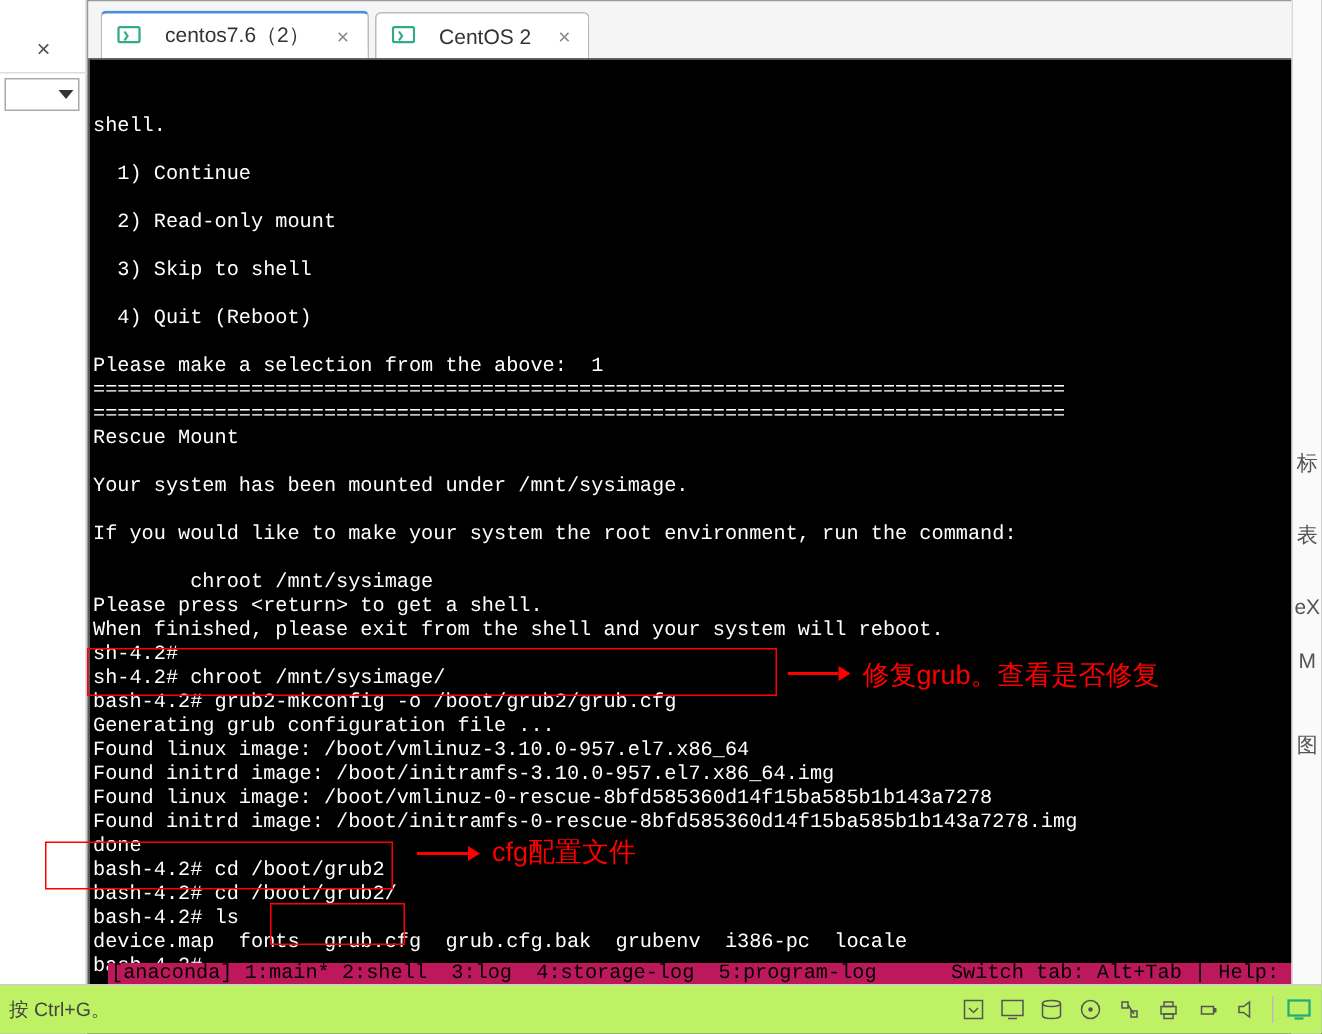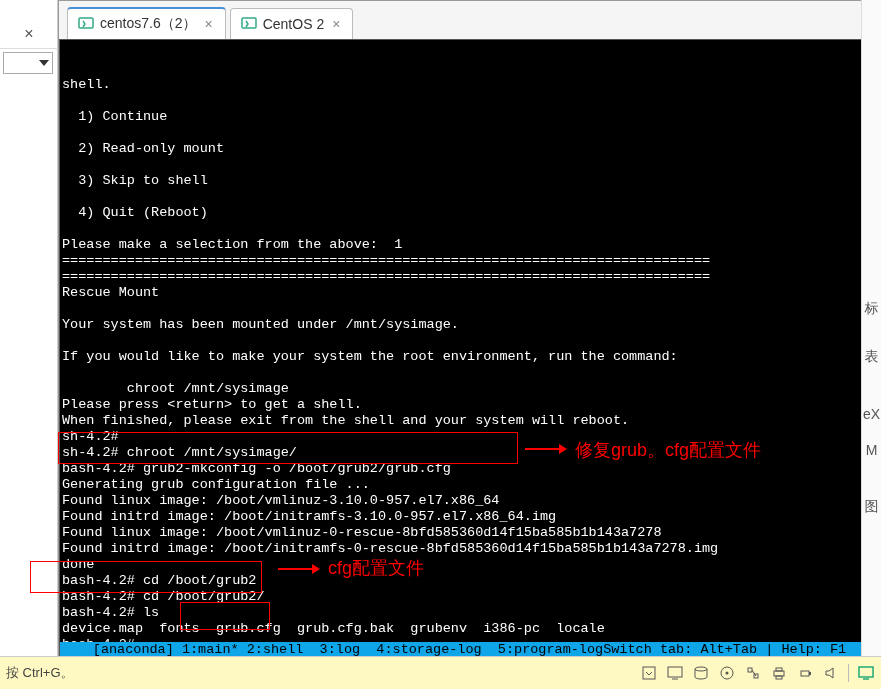--- a/index.html
+++ b/index.html
@@ -67,21 +67,21 @@
 }
 .tab {
   display: flex;
   align-items: center;
   height: 20px;
   padding: 15px 10px;
   background: #fff;
   border: 1px solid #bbb;
   border-bottom: none;
   border-radius: 4px 4px 0 0;
-  gap: 6px;
+  gap: 16px;
   font-size: 14px;
   color: #333;
   cursor: pointer;
 }
 .tab.active { background: #fff; border-top: 2px solid #4a90d9; }
 .tab .tab-icon { width: 16px; height: 16px; display:flex;align-items:center;justify-content:center; }
 .tab .close { color: #888; font-size: 14px; padding: 0 2px; }
 .terminal {
   flex: 1;
   background: #000;
@@ -91,28 +91,28 @@
   line-height: 16px;
   padding: 5px 2px;
   white-space: pre;
   position: relative;
   border: 1px solid #555;
   overflow: hidden;
 }
 .terminal .status-line {
   position: absolute;
   bottom: 0;
-  left: 0;
+  left: 12px;
   right: 0;
-  background: #0ea5e9;
+  background: #be185d;
   color: #000;
   font-weight: normal;
   padding: 0 2px;
   display: flex;
-  justify-content: center;
+  justify-content: space-between;
 }
 .terminal .status-right { color: #000; }
 .scrollbar {
   position: absolute;
   right: 0;
   top: 38px;
   width: 16px;
   bottom: 0;
   background: #e8e8e8;
   border-left: 1px solid #ccc;
@@ -161,21 +161,21 @@
   color: #555;
   text-align: center;
   margin-top: 4px;
 }
 .footer {
   position: absolute;
   left: 0;
   bottom: 0;
   width: 100%;
   height: 28px;
-  background: #fef9c3;
+  background: #bef264;
   border-top: 1px solid #ccc;
   display: flex;
   align-items: center;
   justify-content: space-between;
   padding: 16px 6px;
   font-size: 13px;
   color: #444;
 }
 .footer .icons { display: flex; gap: 8px; align-items: center; }
 .footer .icons .fi { width: 18px; height: 18px; display:flex;align-items:center;justify-content:center; color:#555; }
@@ -230,37 +230,37 @@
   </div>
 </div>
 
 <div class="annotation-box" style="left:58px; top:432px; width:460px; height:32px;"></div>
 <div class="annotation-arrow" style="left:525px; top:442px;">
   <svg width="42" height="14">
       <line x1="0" y1="7" x2="34" y2="7" stroke="#ff0000" stroke-width="2"></line>
       <path d="M34 2 L42 7 L34 12 Z" fill="#ff0000"></path>
     </svg>
 </div>
-<div class="annotation-text" style="left:575px; top:438px;">修复grub。cfg配置文件</div>
+<div class="annotation-text" style="left:575px; top:438px;">修复grub。查看是否修复</div>
 
 <div class="annotation-box" style="left:30px; top:561px; width:232px; height:32px;"></div>
 <div class="annotation-arrow" style="left:278px; top:562px;">
   <svg width="42" height="14">
       <line x1="0" y1="7" x2="34" y2="7" stroke="#ff0000" stroke-width="2"></line>
       <path d="M34 2 L42 7 L34 12 Z" fill="#ff0000"></path>
     </svg>
 </div>
 <div class="annotation-text" style="left:328px; top:556px;">cfg配置文件</div>
 
 <div class="annotation-box" style="left:180px; top:602px; width:90px; height:28px;"></div>
 
 <div class="right-strip">
   <div class="side-label" style="margin-top:300px">标</div>
   <div class="side-label" style="margin-top:30px">表</div>
-  <div class="side-label" style="margin-top:40px">eX</div>
+  <div class="side-label" style="margin-top:30px">eX</div>
   <div class="side-label" style="margin-top:20px">M</div>
   <div class="side-label" style="margin-top:40px">图</div>
 </div>
 
 <div class="footer">
   <span>按 Ctrl+G。</span>
   <span class="icons">
     <span class="fi">
         <svg width="14" height="14" viewBox="0 0 14 14">
           <rect x="1" y="1" width="12" height="12" fill="none" stroke="#555"></rect>

